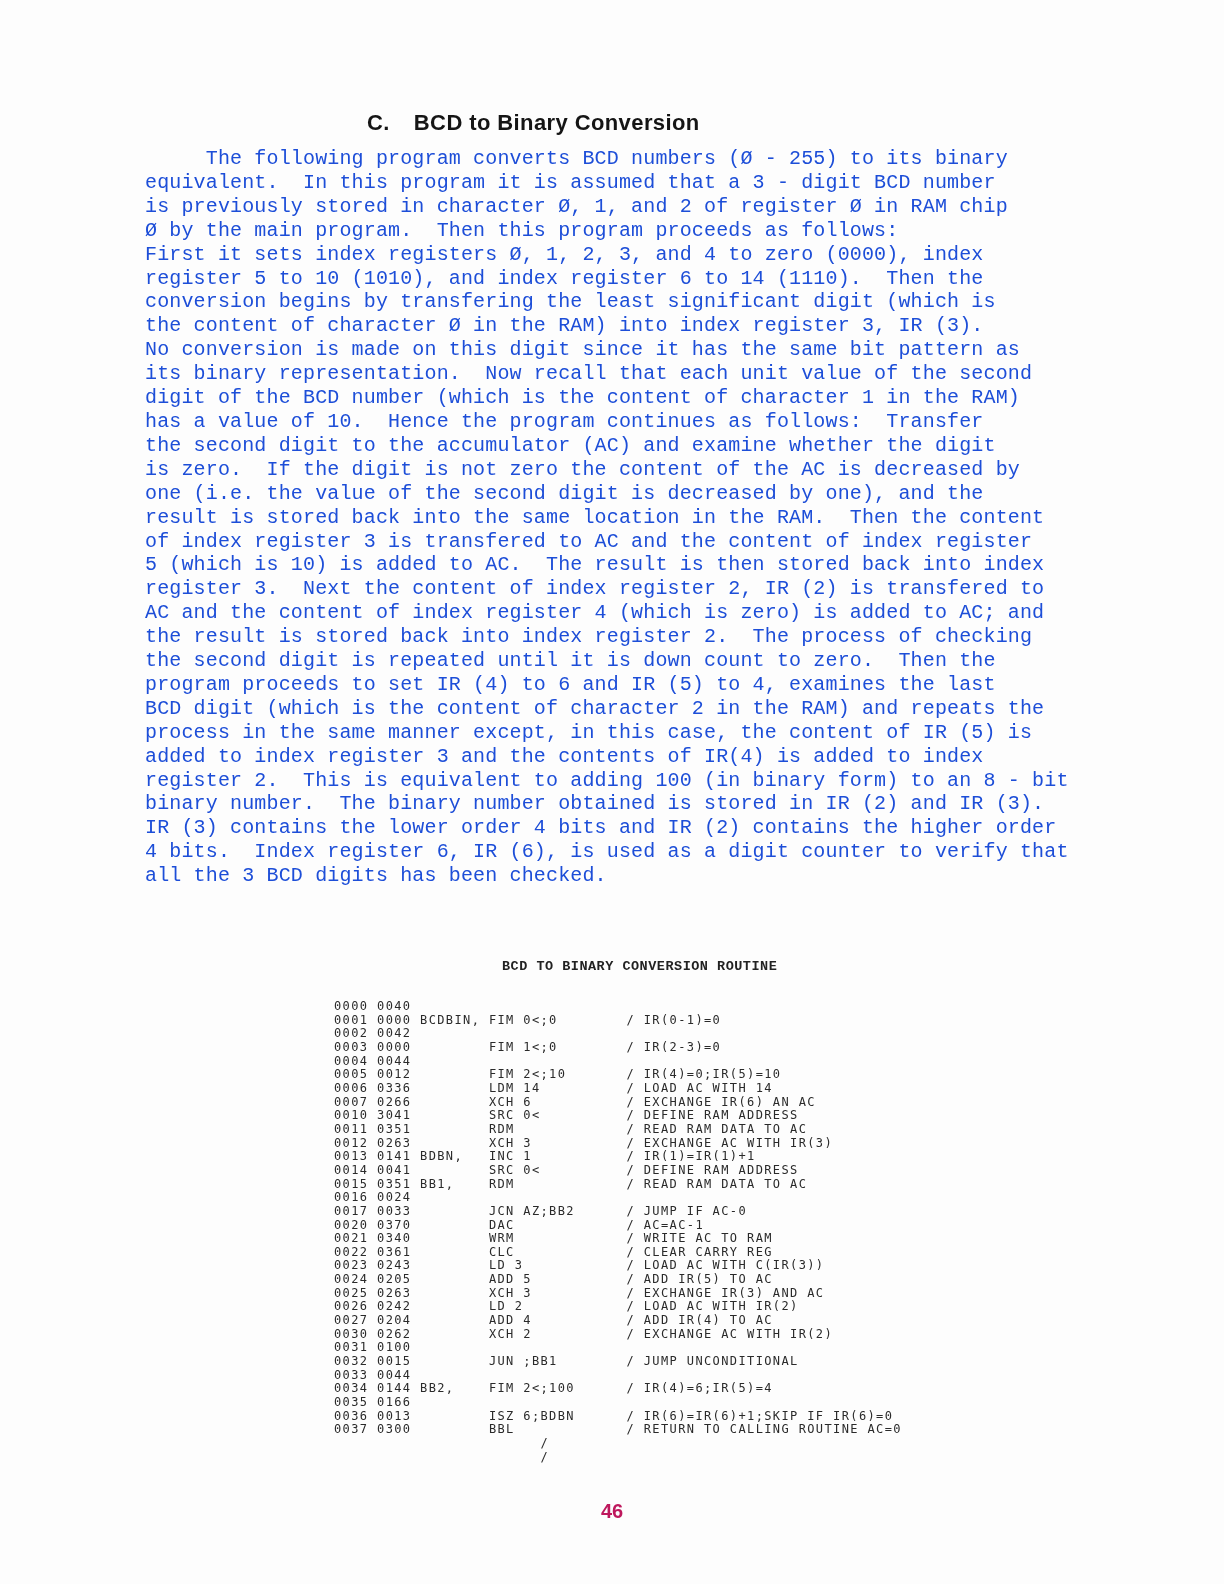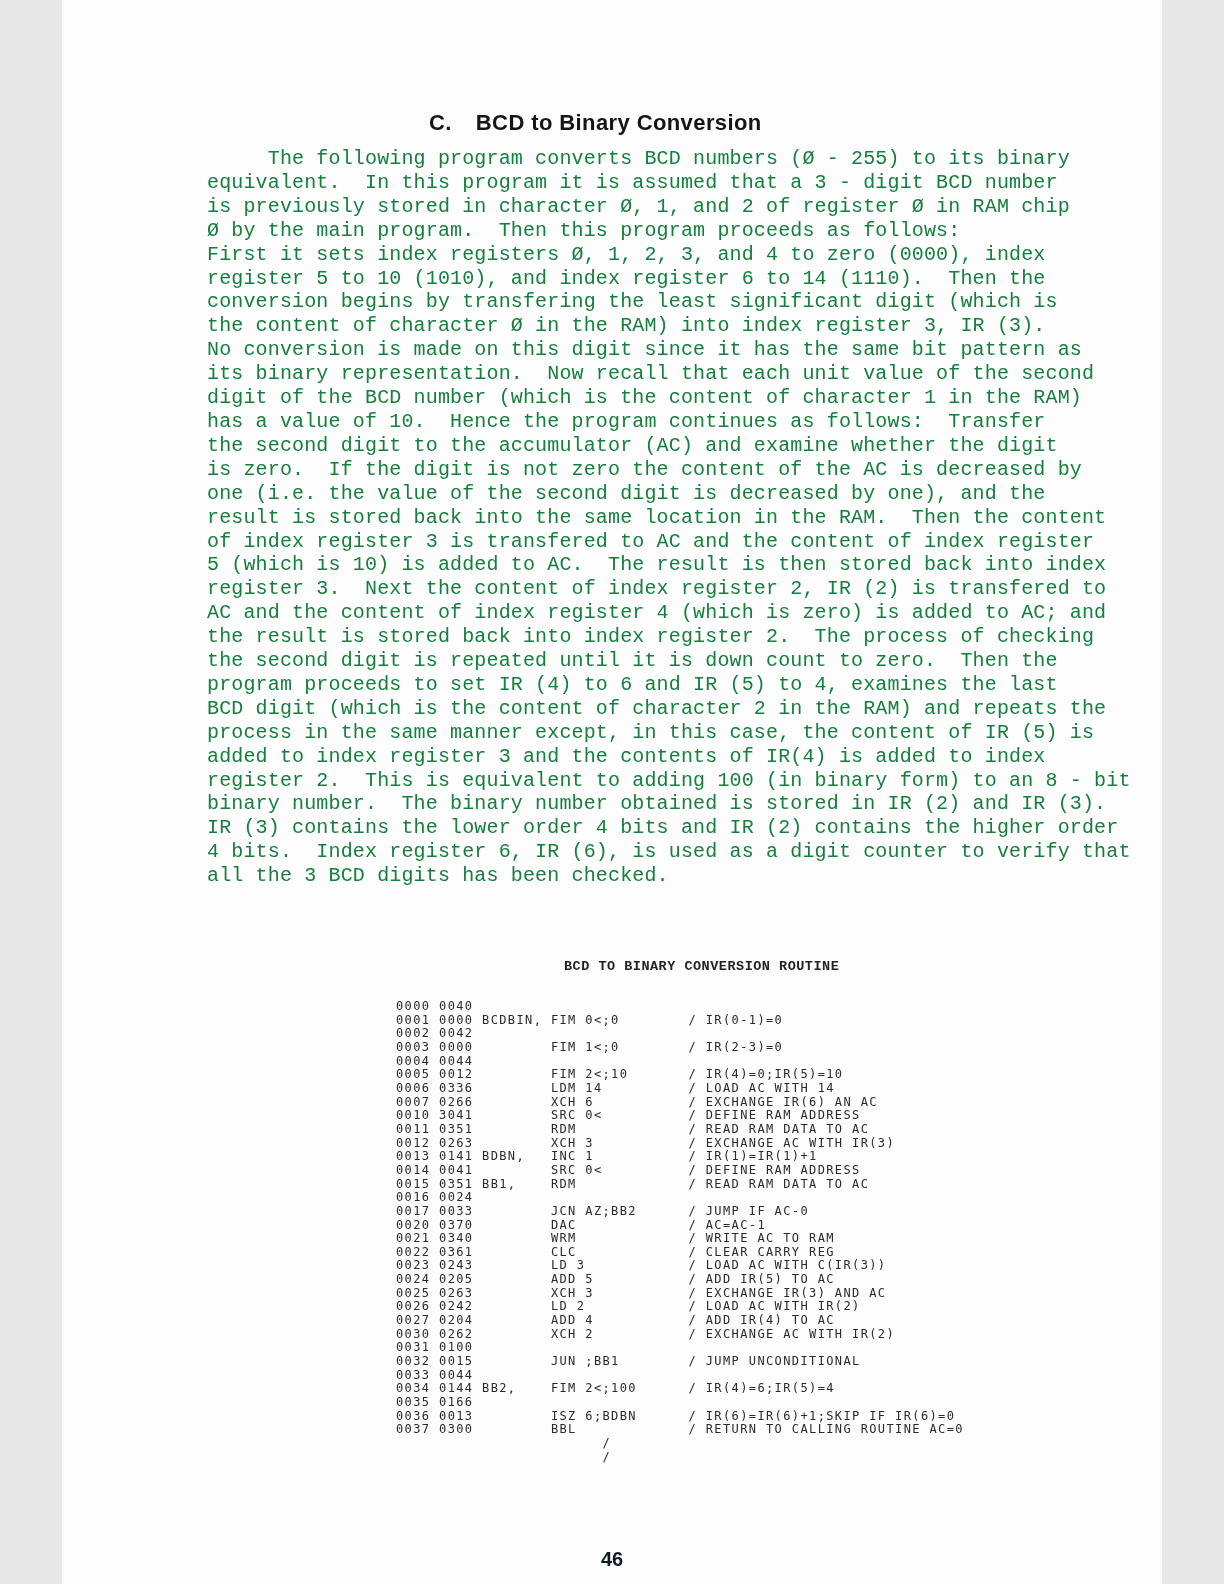--- a/index.html
+++ b/index.html
@@ -1,18 +1,18 @@
 <!DOCTYPE html>
 <html><head>
 <meta charset="utf-8">
 <style>
   html, body { margin: 0; padding: 0; background: #e8e8e8; }
   .page {
     position: relative;
-    width: 1100px;
+    width: 1224px;
     height: 1584px;
     margin: 0 auto;
     background: #fdfdfd;
     color: #1b1b1b;
     overflow: hidden;
   }
   .heading {
     position: absolute;
     left: 367px;
     top: 110px;
@@ -26,21 +26,21 @@
   .heading .section-title { margin-left: 24px; }
   .body-text {
     position: absolute;
     left: 145px;
     margin: 0;
     font-family: "Liberation Mono", "DejaVu Sans Mono", monospace;
     font-size: 20px;
     line-height: 23.9px;
     letter-spacing: 0.15px;
     white-space: pre;
-    color: #15803d;
+    color: #1d4ed8;
   }
   .para-1 { top: 147px; }
   .para-2 { top: 896px; }
   .listing-title {
     position: absolute;
     left: 502px;
     top: 959px;
     font-family: Liberation Mono, monospace;
     font-weight: bold;
     font-size: 13.5px;
@@ -62,22 +62,21 @@
   }
   .page-number {
     position: absolute;
     left: 0;
     right: 0;
     top: 1500px;
     text-align: center;
     font-family: "Liberation Sans", sans-serif;
     font-weight: bold;
     font-size: 20px;
-    color: #0f172a;
-    margin-top: 48px;
+    color: #be185d;
   }
 </style>
 </head>
 <body>
 
 <div class="page">
 
   <div class="heading"><span class="section-letter">C.</span><span class="section-title">BCD to Binary Conversion</span></div>
 
   <pre class="body-text para-1">     The following program converts BCD numbers (Ø - 255) to its binary

